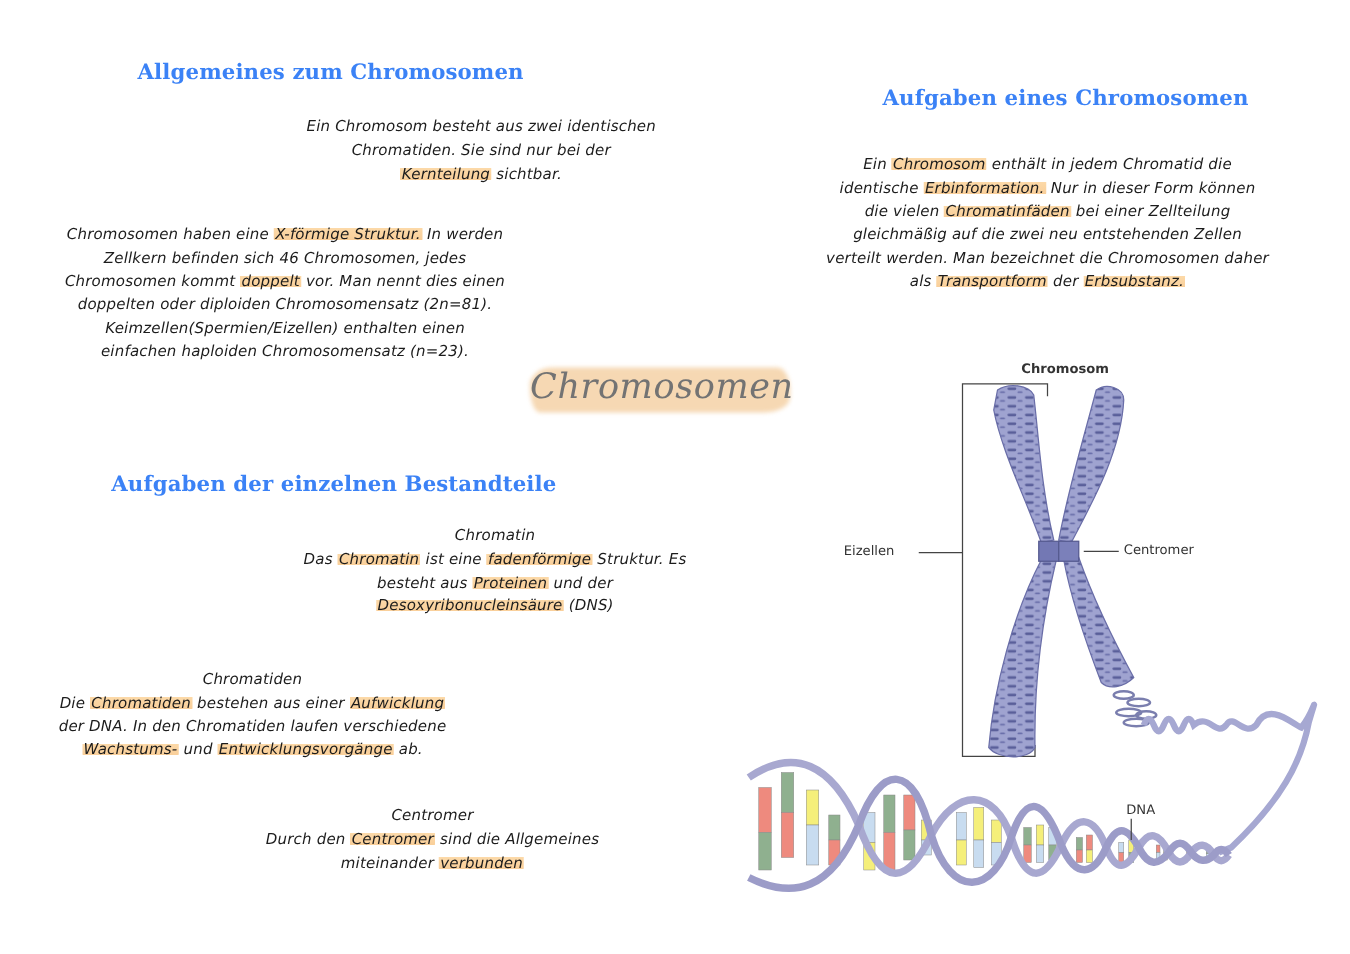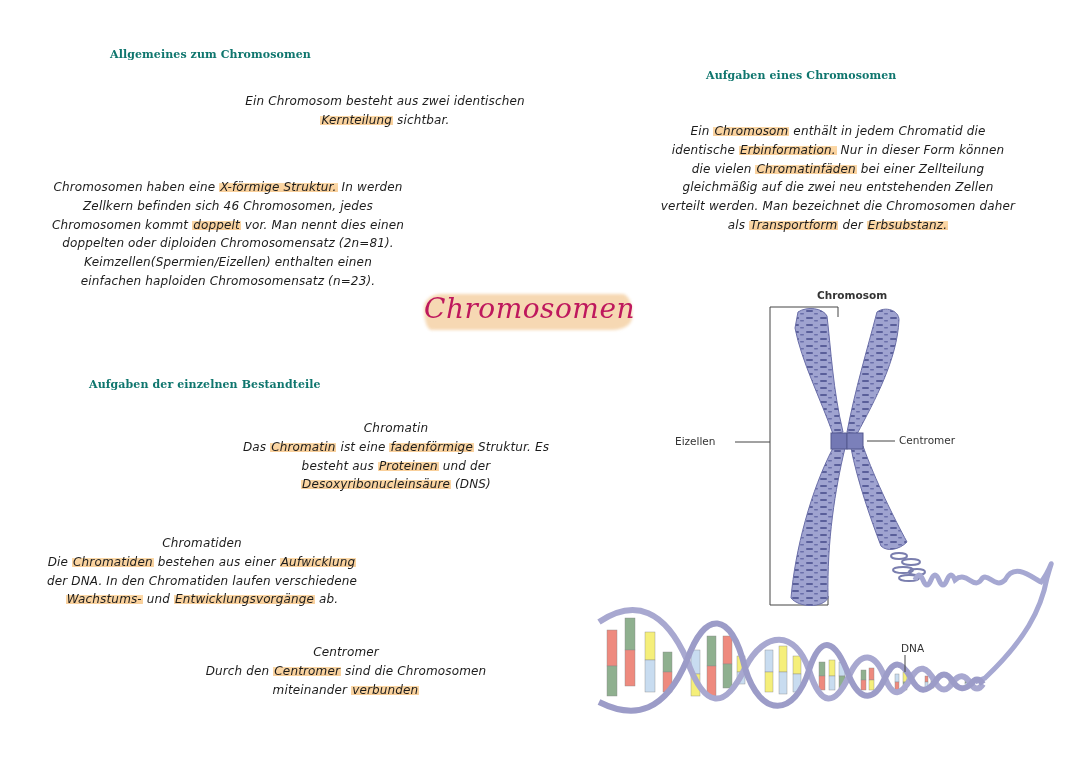--- a/index.html
+++ b/index.html
@@ -1,21 +1,21 @@
 <!DOCTYPE html>
 <html><head>
 <meta charset="utf-8">
 <style>
   * { margin:0; padding:0; box-sizing:border-box; }
   html, body { width:1080px; height:763px; background:#ffffff; overflow:hidden; }
   body { position:relative; font-family:"DejaVu Sans", sans-serif; color:#1a1a1a; }
 
   .heading {
     position:absolute; font-family:"DejaVu Serif", serif; font-weight:bold;
-    color:#0f766e; font-size:11px; white-space:nowrap; letter-spacing:0.1px;
+    color:#3b82f6; font-size:17px; white-space:nowrap; letter-spacing:0.1px;
   }
   .para {
     position:absolute; text-align:center; font-family:"DejaVu Sans", sans-serif;
     font-size:12px; line-height:18.8px; color:#1c1c1c; font-style:italic;
     letter-spacing:0.15px;
   }
   .para .line { display:block; white-space:nowrap; }
   .hl {
     background:linear-gradient(180deg, rgba(255,255,255,0) 20%, #fcd9a8 20%, #f9cf9a 85%, rgba(255,255,255,0) 85%);
     border-radius:3px; padding:0 1px;
@@ -24,35 +24,36 @@
     position:absolute; left:424px; top:290px; width:210px; height:44px;
   }
   .title-bg {
     position:absolute; left:0; top:4px; width:208px; height:36px;
     background:#f6d8b3; border-radius:18px 10px 20px 8px / 14px 18px 12px 20px;
     filter:blur(1.5px);
   }
   .title-text {
     position:absolute; left:0; top:2px; width:210px; text-align:center;
     font-family:"DejaVu Serif", serif; font-style:italic; font-size:28px;
-    color:#be185d; letter-spacing:0.5px;
+    color:#737373; letter-spacing:0.5px;
   }
   .diagram { position:absolute; left:595px; top:280px; width:480px; height:450px; }
   .diag-label {
     position:absolute; font-family:"DejaVu Sans", sans-serif; font-size:10.5px; color:#333;
     white-space:nowrap;
   }
 </style>
 </head>
 <body>
 
 <div class="heading" style="left:110px; top:48px;">Allgemeines zum Chromosomen</div>
 
 <div class="para" style="left:215px; top:92px; width:340px;">
   <span class="line">Ein Chromosom besteht aus zwei identischen</span>
+  <span class="line">Chromatiden. Sie sind nur bei der</span>
   <span class="line"><span class="hl">Kernteilung</span><span> sichtbar.</span></span>
 </div>
 
 <div class="para" style="left:28px; top:178px; width:400px;">
   <span class="line"><span>Chromosomen haben eine </span><span class="hl">X-förmige Struktur.</span><span> In werden</span></span>
   <span class="line">Zellkern befinden sich 46 Chromosomen, jedes</span>
   <span class="line"><span>Chromosomen kommt </span><span class="hl">doppelt</span><span> vor. Man nennt dies einen</span></span>
   <span class="line">doppelten oder diploiden Chromosomensatz (2n=81).</span>
   <span class="line">Keimzellen(Spermien/Eizellen) enthalten einen</span>
   <span class="line">einfachen haploiden Chromosomensatz (n=23).</span>
@@ -85,21 +86,21 @@
 
 <div class="para" style="left:22px; top:534px; width:360px;">
   <span class="line">Chromatiden</span>
   <span class="line"><span>Die </span><span class="hl">Chromatiden</span><span> bestehen aus einer </span><span class="hl">Aufwicklung</span></span>
   <span class="line">der DNA. In den Chromatiden laufen verschiedene</span>
   <span class="line"><span class="hl">Wachstums-</span><span> und </span><span class="hl">Entwicklungsvorgänge</span><span> ab.</span></span>
 </div>
 
 <div class="para" style="left:186px; top:643px; width:320px;">
   <span class="line">Centromer</span>
-  <span class="line"><span>Durch den </span><span class="hl">Centromer</span><span> sind die Chromosomen</span></span>
+  <span class="line"><span>Durch den </span><span class="hl">Centromer</span><span> sind die Allgemeines</span></span>
   <span class="line"><span>miteinander </span><span class="hl">verbunden</span></span>
 </div>
 
 <div class="diagram">
   <svg width="480" height="450" viewBox="0 0 480 450">
     <defs>
       <pattern id="bands" width="14" height="7" patternUnits="userSpaceOnUse">
         <rect width="14" height="7" fill="#9fa3d0"></rect>
         <rect x="1" y="2" width="7" height="2" rx="1" fill="#5a5f9a"></rect>
         <rect x="9" y="5" width="4" height="1.5" rx="0.7" fill="#6a6faa"></rect>

